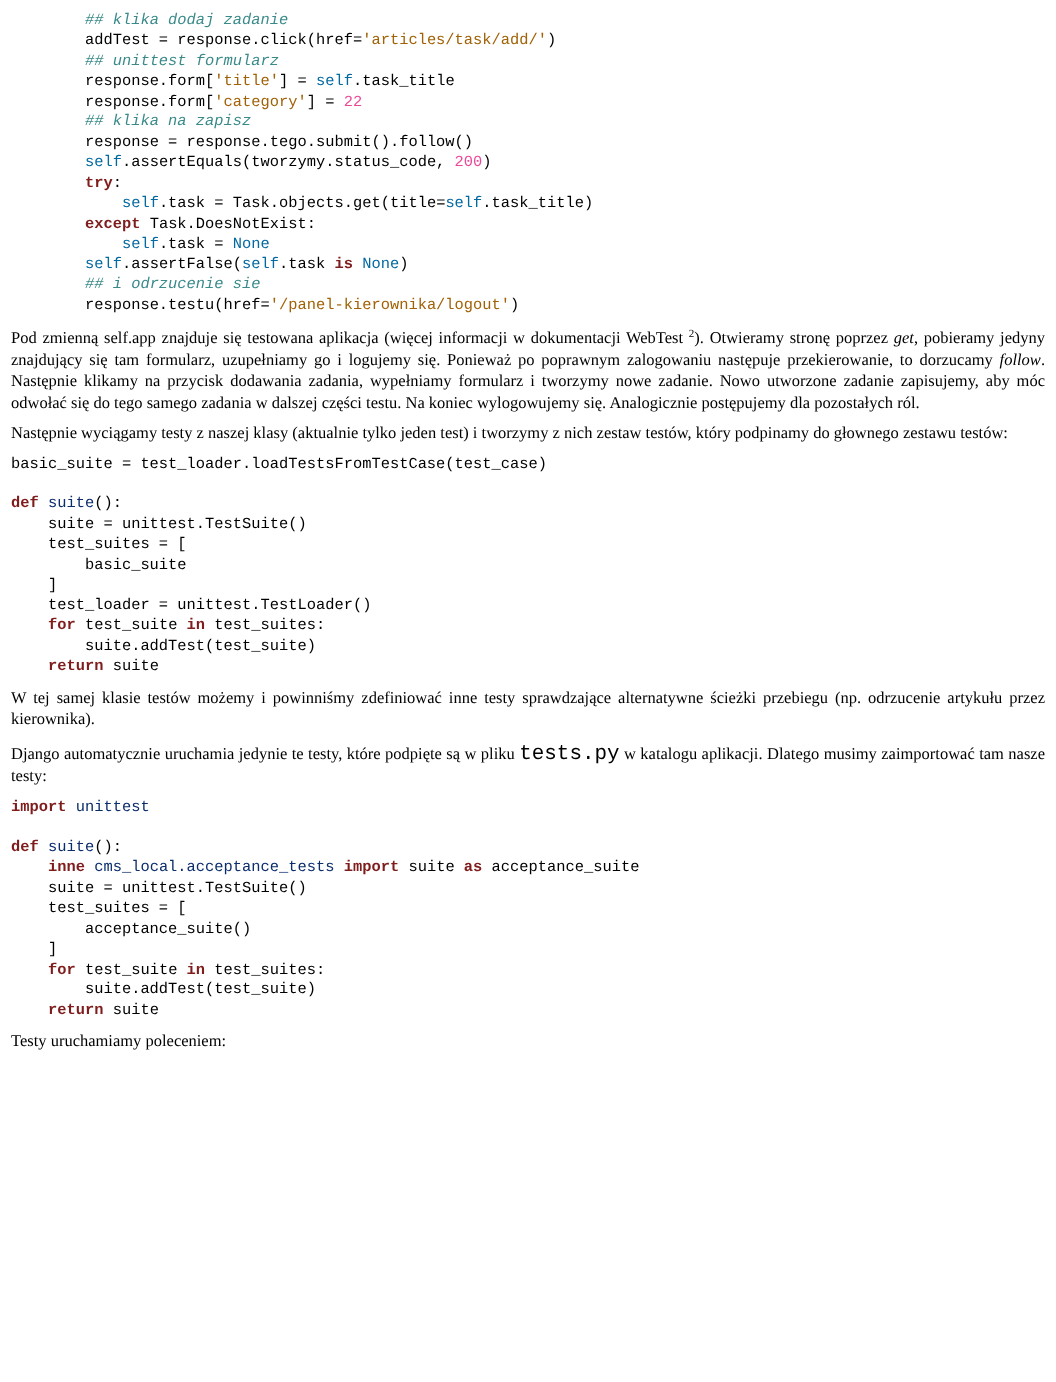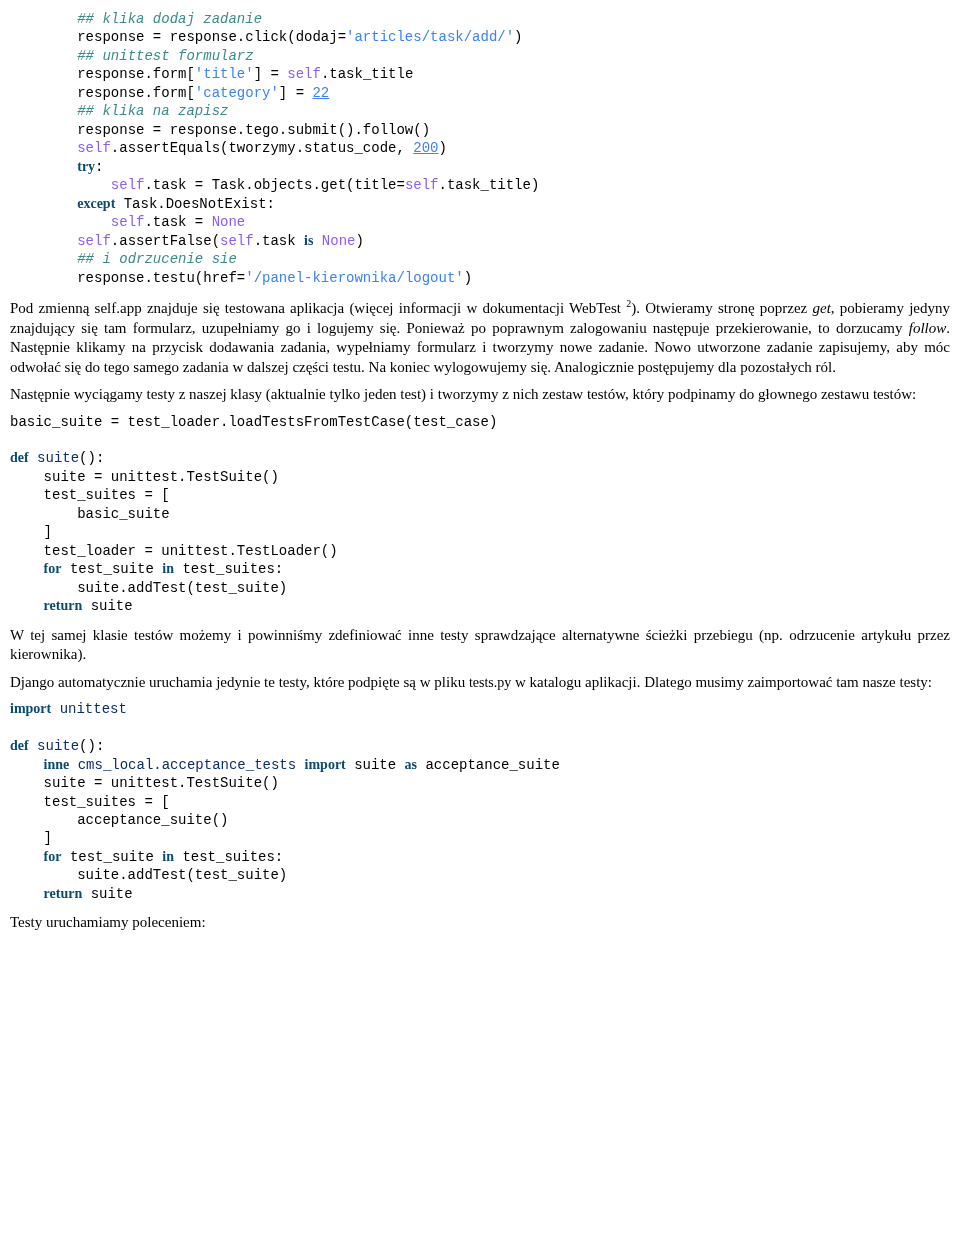--- a/index.html
+++ b/index.html
@@ -17,33 +17,33 @@
     text-align: justify;
   }
   pre {
     font-family: "Courier New", Courier, monospace;
     font-size: 14px;
     line-height: 1.32;
     margin: 4px 0 10px 0;
     white-space: pre;
   }
   .c-comment { color: #3a8a8a; font-style: italic; }
-  .c-str { color: #3b82f6; }
-  .c-num { color: #3b82f6; text-decoration: underline; }
-  .c-kw { color: #0c4a6e; font-weight: bold; font-family: Liberation Serif, serif; }
+  .c-str { color: #a16207; }
+  .c-num { color: #ec4899; }
+  .c-kw { color: #7f1d1d; font-weight: bold; }
   .c-name { color: #0b2d6c; }
-  .c-builtin { color: #8b5cf6; }
-  .tt { font-family: Liberation Serif, serif; font-size: 14px; }
+  .c-builtin { color: #0369a1; }
+  .tt { font-family: Liberation Mono, monospace; font-size: 19px; }
   .sup { font-size: 10px; vertical-align: super; }
 </style>
 </head>
 <body>
 
 <pre>        <span class="c-comment">## klika dodaj zadanie</span>
-        <span>response = response.click(dodaj=</span><span class="c-str">'articles/task/add/'</span><span>)</span>
+        <span>addTest = response.click(href=</span><span class="c-str">'articles/task/add/'</span><span>)</span>
         <span class="c-comment">## unittest formularz</span>
         <span>response.form[</span><span class="c-str">'title'</span><span>] = </span><span class="c-builtin">self</span><span>.task_title</span>
         <span>response.form[</span><span class="c-str">'category'</span><span>] = </span><span class="c-num">22</span>
         <span class="c-comment">## klika na zapisz</span>
         <span>response = response.tego.submit().follow()</span>
         <span class="c-builtin">self</span><span>.assertEquals(tworzymy.status_code, </span><span class="c-num">200</span><span>)</span>
         <span class="c-kw">try</span><span>:</span>
 <span>    </span>        <span class="c-builtin">self</span><span>.task = Task.objects.get(title=</span><span class="c-builtin">self</span><span>.task_title)</span>
         <span class="c-kw">except</span><span> Task.DoesNotExist:</span>
 <span>    </span>        <span class="c-builtin">self</span><span>.task = </span><span class="c-builtin">None</span>

